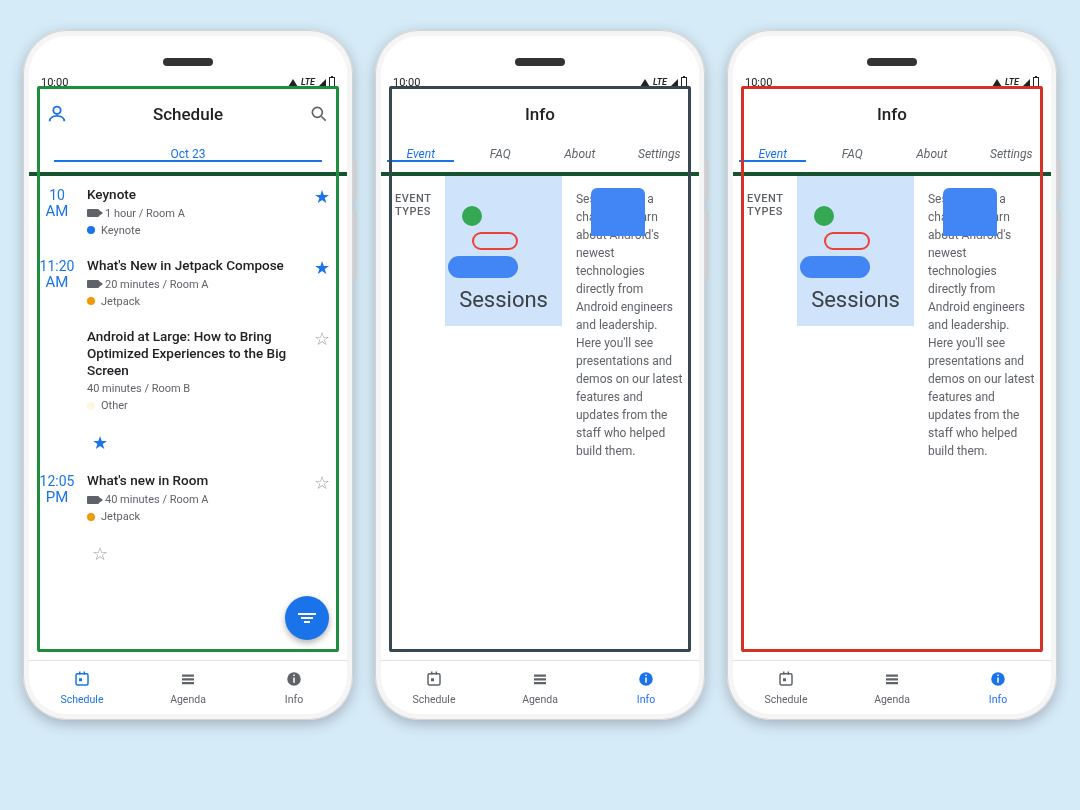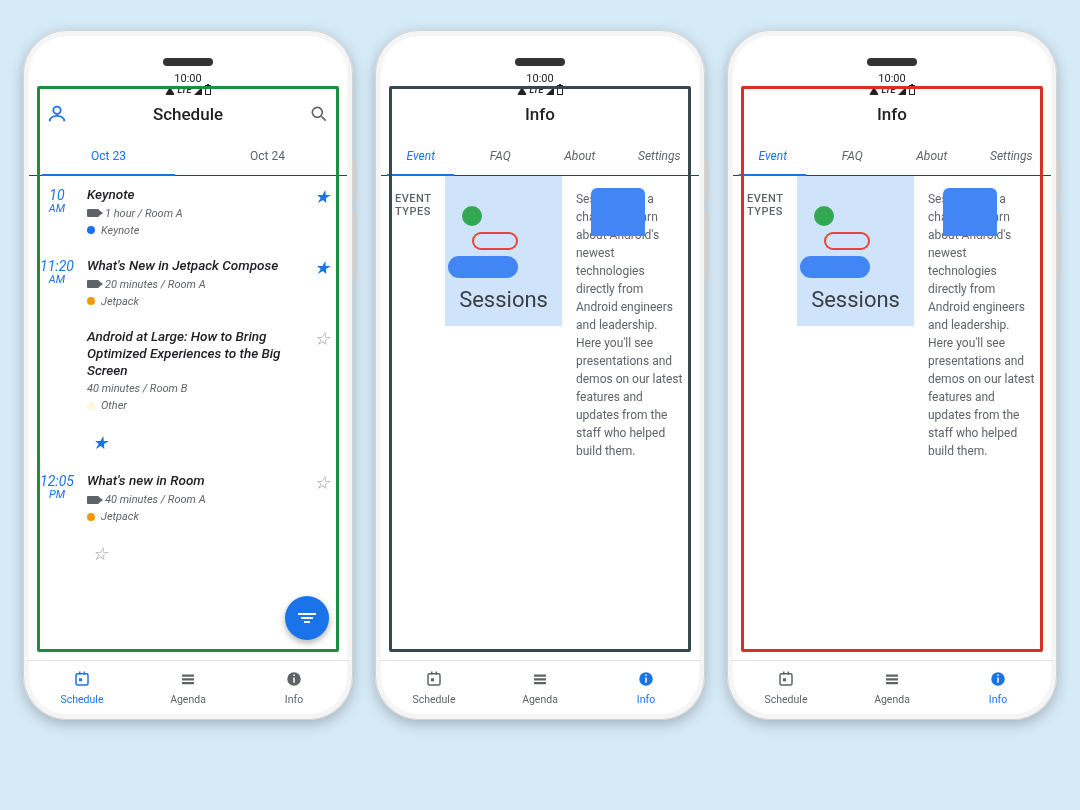--- a/index.html
+++ b/index.html
@@ -10,48 +10,48 @@
   .phone { width: 330px; height: 690px; background: #f5f5f5; border-radius: 44px; padding: 6px; box-shadow: 0 4px 14px rgba(0,0,0,0.25), inset 0 0 0 1px #d4d4d4; position: relative; flex-shrink: 0; }
   .phone-inner { width: 100%; height: 100%; background: #fff; border-radius: 38px; position: relative; overflow: hidden; display: flex; flex-direction: column; }
   .speaker { position: absolute; top: 28px; left: 50%; transform: translateX(-50%); width: 50px; height: 8px; background: #333; border-radius: 4px; z-index: 5; }
   .side-btn1 { position: absolute; right: -4px; top: 130px; width: 4px; height: 40px; background: #cfcfcf; border-radius: 2px; }
   .side-btn2 { position: absolute; right: -4px; top: 180px; width: 4px; height: 70px; background: #cfcfcf; border-radius: 2px; }
 
   
   .overlay { position:absolute; border:3px solid; border-radius:2px; pointer-events:none; z-index:20; }
 
   
-  .statusbar { height: 56px; padding-top: 36px; display:flex; align-items:center; justify-content:space-between; padding-left:12px; padding-right:12px; font-size:11px; color:#222;flex-direction:column; }
+  .statusbar { height: 56px; padding-top: 36px; display:flex; align-items:center; justify-content:space-between; padding-left:12px; padding-right:12px; font-size:11px; color:#222; }
   .statusbar .icons { display:flex; align-items:flex-end; gap:3px; font-size:10px;font-style:italic;}
   .wifi { width:0;height:0;border-left:5px solid transparent;border-right:5px solid transparent;border-bottom:8px solid #222; border-radius:2px;}
   .tri  { width:0;height:0;border-left:8px solid transparent;border-bottom:8px solid #222;}
   .batt { width:6px;height:10px;border:1px solid #222; position:relative;}
   .batt::before{content:"";position:absolute;top:-2px;left:1px;width:2px;height:1px;background:#222;}
 
   
   .appbar { height: 44px; display:flex; align-items:center; justify-content:center; position:relative; }
   .appbar .title { font-size:17px; font-weight:500; color:#222; }
   .appbar .left, .appbar .right { position:absolute; top:0; bottom:0; display:flex; align-items:center; }
   .appbar .left { left:14px; } .appbar .right { right:14px; }
   .icon-btn { width:28px; height:28px; display:flex; align-items:center; justify-content:center; color:#1a73e8; }
 
   
-  .tabs { display:flex; height:40px; border-bottom:1px solid #14532d; }
+  .tabs { display:flex; height:40px; border-bottom:4px solid #14532d;align-items:center; }
   .tab { flex:1; display:flex; align-items:center; justify-content:center; font-size:12px; color:#5f6368; position:relative; }
   .tab.active { color:#1a73e8; }
   .tab.active::after { content:""; position:absolute; left:8%; right:8%; bottom:-1px; height:2px; background:#1a73e8; }
   .tabs.quad .tab { font-size:12px;font-style:italic; }
 
   
   .list { flex:1; overflow:hidden; }
-  .row { display:flex; padding:10px 12px 10px 6px; gap:8px;font-style:italic; }
+  .row { display:flex; padding:10px 12px 10px 6px; gap:8px; }
   .row + .row { }
   .timecol { width:44px; text-align:center; padding-top:2px;}
   .timecol .t { color:#1a73e8; font-size:14px; line-height:1;}
-  .timecol .ampm { color:#1a73e8; font-size:11px; }
+  .timecol .ampm { color:#1a73e8; font-size:15px; }
   .content { flex:1; }
   .content .ttl { font-size:13.5px; font-weight:500; color:#202124; line-height:1.25; }
   .meta { display:flex; align-items:center; gap:6px; margin-top:4px; font-size:11px; color:#5f6368;}
   .cam { width:12px;height:8px;background:#5f6368;border-radius:1px;position:relative;}
   .cam::after{content:"";position:absolute;right:-4px;top:1px;border-top:3px solid transparent;border-bottom:3px solid transparent;border-left:4px solid #5f6368;}
   .chip { display:flex;align-items:center;gap:6px;margin-top:4px; font-size:11px; color:#5f6368;}
   .dot { width:8px;height:8px;border-radius:50%; }
   .starcol { width:26px; display:flex; align-items:flex-start; justify-content:center; padding-top:2px;}
   .star { font-size:18px; line-height:1; }
   .star.fill { color:#1a73e8; }
@@ -123,23 +123,20 @@
                 <line x1="20" y1="20" x2="15" y2="15"></line>
               </svg>
           </span>
         </div>
       </div>
 
       <div class="tabs">
         <div class="tab active">
             <span>Oct 23</span>
           </div>
-        <div class="tab">
-            <span>Oct 24</span>
-          </div>
       </div>
 
       <div class="list" id="list1">
           <div class="row">
             <div class="timecol">
               <div class="t">10</div>
               <div class="ampm">AM</div>
             </div>
             <div class="content">
               <div class="ttl">Keynote</div>

